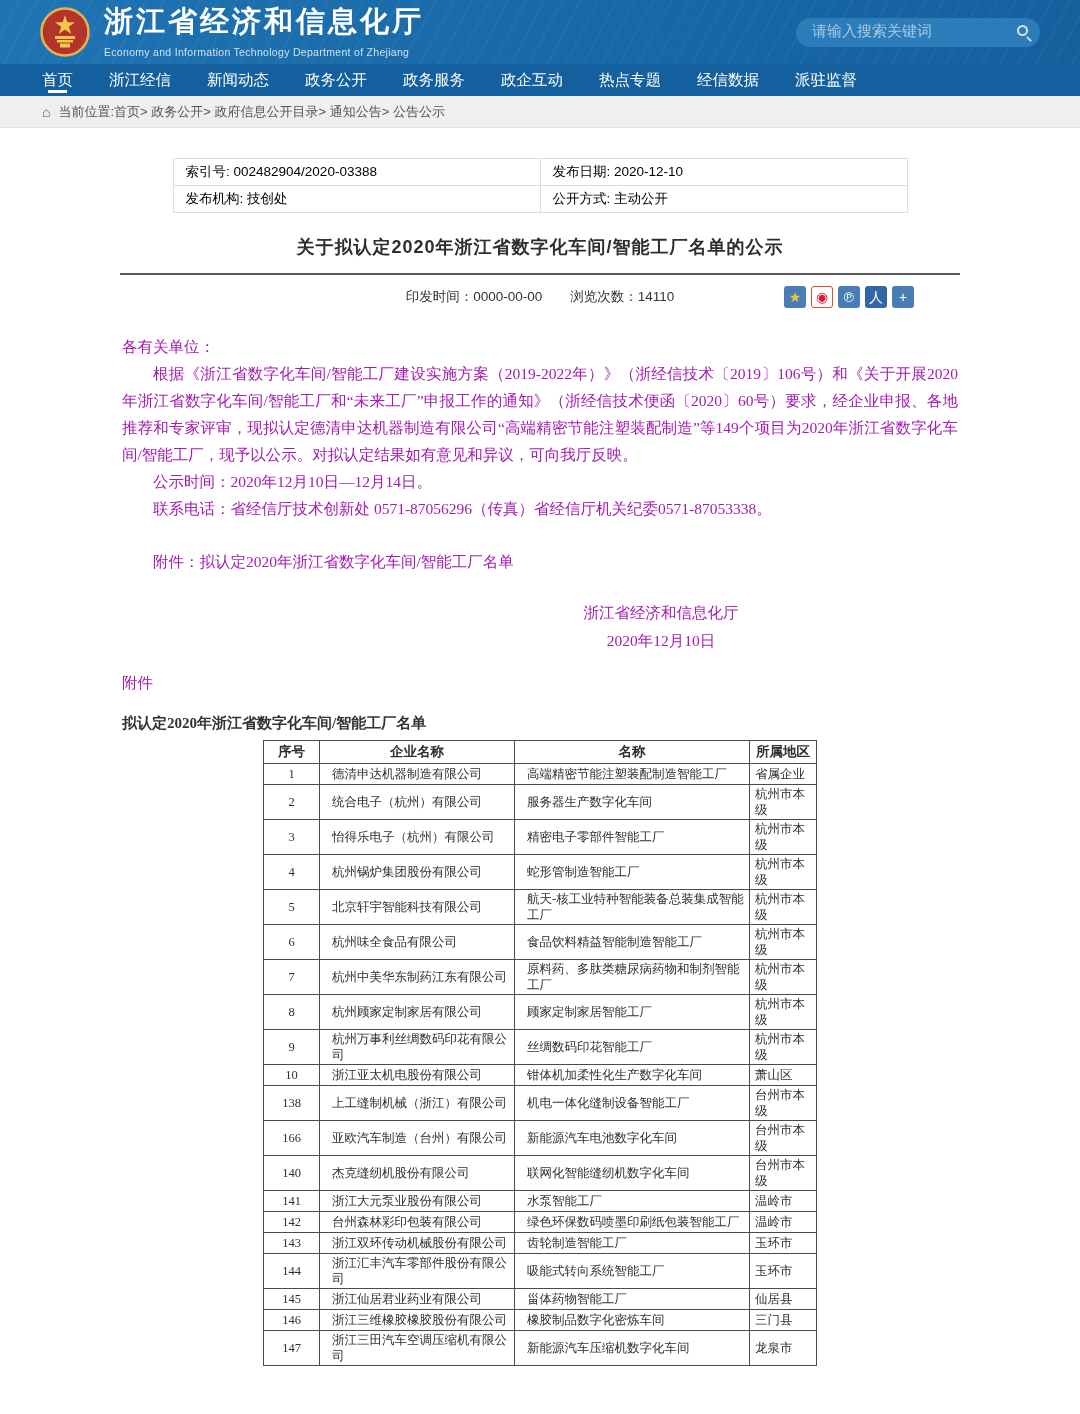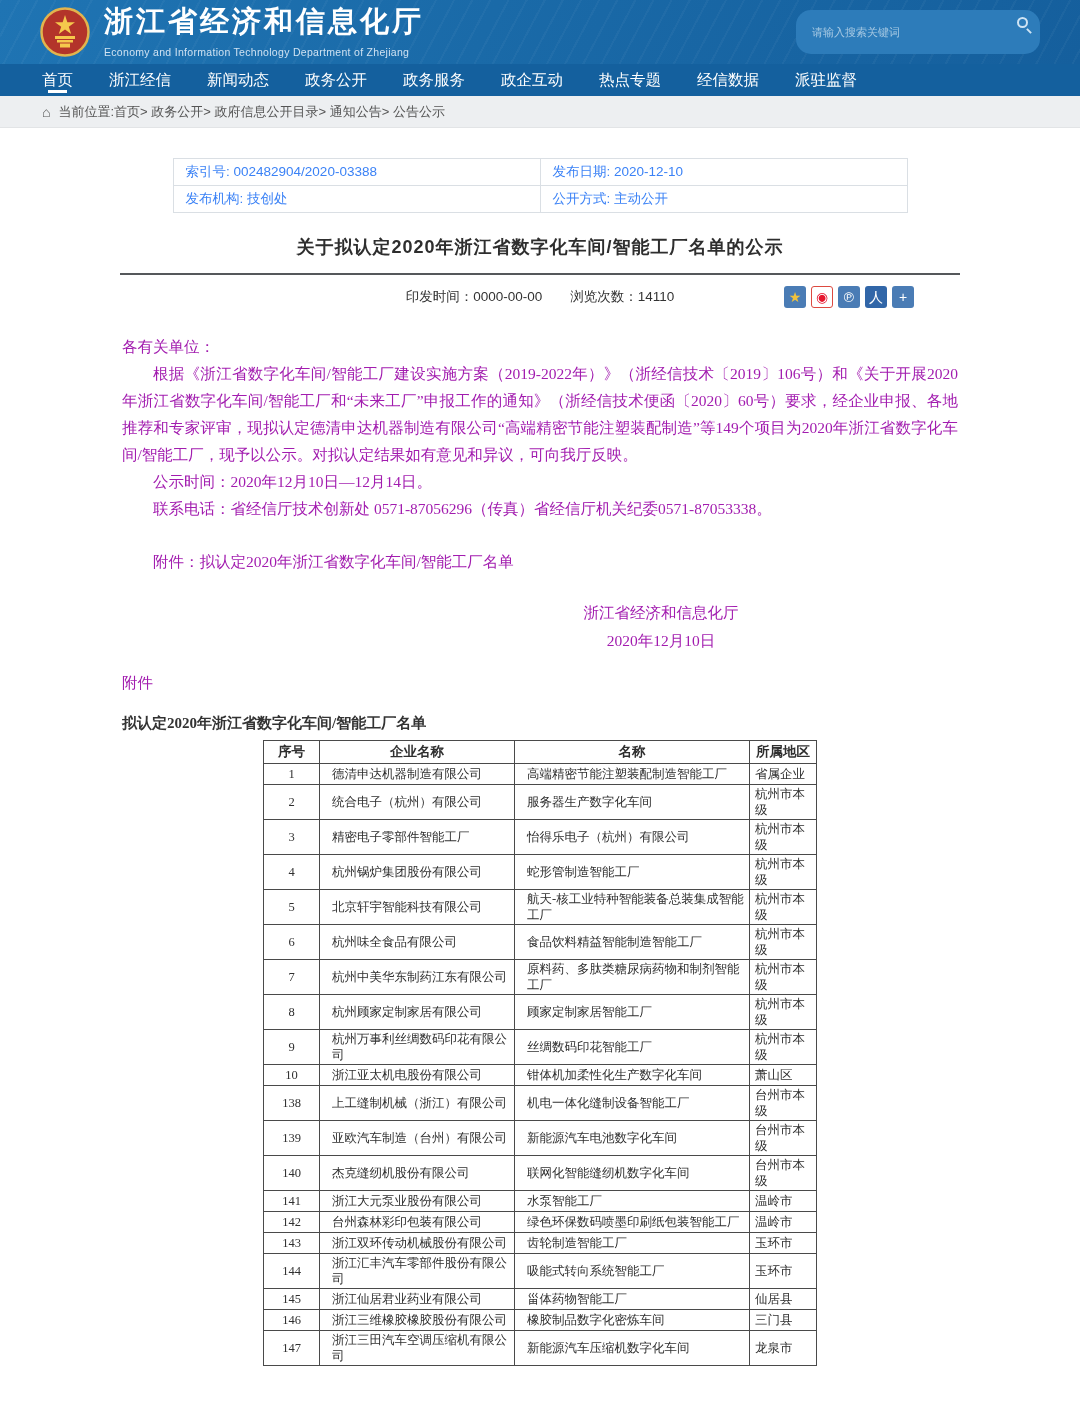--- a/index.html
+++ b/index.html
@@ -12,23 +12,23 @@
     background:
       repeating-linear-gradient(118deg, rgba(255,255,255,0.035) 0 2px, rgba(255,255,255,0) 2px 16px),
       linear-gradient(112deg,#1f74b3 0%,#1a6aa8 45%,#155f9d 100%);
   }
   .emblem { width:50px; height:50px; flex:0 0 auto; }
   .brand { margin-left:14px; }
   .brand-cn { color:#fff; font-size:29px; font-weight:bold; letter-spacing:3px; line-height:1.1; }
   .brand-en { color:#cfe2f2; font-size:10.5px; margin-top:8px; letter-spacing:0.3px; }
   .search-wrap { margin-left:auto; position:relative; }
   .search-input {
-    width:244px; height:44px; border:none; outline:none; border-radius:15px;
-    background:#2d7cba; color:#e4f0fa; font-size:11px; padding:0 36px 0 16px;
-    font-family:Liberation Sans, sans-serif;
+    width:244px; height:29px; border:none; outline:none; border-radius:15px;
+    background:#2d7cba; color:#e4f0fa; font-size:15px; padding:0 36px 0 16px;
+    font-family:Liberation Mono, monospace;
   }
   .search-input::placeholder { color:#a7c9e3; }
   .mag { position:absolute; right:12px; top:7px; width:11px; height:11px;
     border:2px solid #cfe4f4; border-radius:50%; }
   .mag::after { content:""; position:absolute; width:2px; height:6px; background:#cfe4f4;
     left:9px; top:9px; transform:rotate(-45deg); }
 
   
   .main-nav { height:32px; background:#14609e; display:flex; align-items:stretch; padding:0 0 0 42px; }
   .nav-item { position:relative; display:flex; align-items:center; color:#fff; font-size:15.5px;
@@ -38,21 +38,21 @@
   
   .breadcrumb { height:32px; background:#edeff1; display:flex; align-items:center; padding:0 42px;
     color:#555; font-size:13px; gap:8px; border-bottom:1px solid #e2e4e6; }
   .home-ico { font-size:14px; color:#555; }
 
   
   .content { padding:0 122px 60px; position:relative; }
 
   table.meta { width:735px; margin:30px auto 0; border-collapse:collapse; }
   table.meta td { border:1px solid #dadfe4; padding:4px 12px; height:25px;
-    font-size:13.5px; color:#3b82f6; width:50%; }
+    font-size:13.5px; color:#000000; width:50%; }
 
   .doc-title { text-align:center; font-size:18px; font-weight:bold; color:#2e2e2e;
     letter-spacing:1px; margin:22px 0 0; }
   .title-rule { border:none; border-top:2px solid #55585b; margin:14px -2px 0; }
 
   .print-row { position:relative; height:44px; display:flex; align-items:center; justify-content:center;
     gap:28px; font-size:13.5px; color:#333; }
   .share-icons { position:absolute; right:44px; top:50%; transform:translateY(-50%); display:flex; gap:5px; }
   .share-icon { width:22px; height:22px; border-radius:3px; display:flex; align-items:center;
     justify-content:center; font-size:14px; cursor:pointer; line-height:1; }
@@ -195,22 +195,22 @@
           <div class="t-cell c-region">省属企业</div>
         </div>
         <div class="t-row">
           <div class="t-cell c-no">2</div>
           <div class="t-cell c-company">统合电子（杭州）有限公司</div>
           <div class="t-cell c-name">服务器生产数字化车间</div>
           <div class="t-cell c-region">杭州市本级</div>
         </div>
         <div class="t-row">
           <div class="t-cell c-no">3</div>
+          <div class="t-cell c-company">怡得乐电子（杭州）有限公司</div>
           <div class="t-cell c-name">精密电子零部件智能工厂</div>
-          <div class="t-cell c-company">怡得乐电子（杭州）有限公司</div>
           <div class="t-cell c-region">杭州市本级</div>
         </div>
         <div class="t-row">
           <div class="t-cell c-no">4</div>
           <div class="t-cell c-company">杭州锅炉集团股份有限公司</div>
           <div class="t-cell c-name">蛇形管制造智能工厂</div>
           <div class="t-cell c-region">杭州市本级</div>
         </div>
         <div class="t-row">
           <div class="t-cell c-no">5</div>
@@ -248,21 +248,21 @@
           <div class="t-cell c-name">钳体机加柔性化生产数字化车间</div>
           <div class="t-cell c-region">萧山区</div>
         </div>
         <div class="t-row">
           <div class="t-cell c-no">138</div>
           <div class="t-cell c-company">上工缝制机械（浙江）有限公司</div>
           <div class="t-cell c-name">机电一体化缝制设备智能工厂</div>
           <div class="t-cell c-region">台州市本级</div>
         </div>
         <div class="t-row">
-          <div class="t-cell c-no">139</div>
+          <div class="t-cell c-no">166</div>
           <div class="t-cell c-company">亚欧汽车制造（台州）有限公司</div>
           <div class="t-cell c-name">新能源汽车电池数字化车间</div>
           <div class="t-cell c-region">台州市本级</div>
         </div>
         <div class="t-row">
           <div class="t-cell c-no">140</div>
           <div class="t-cell c-company">杰克缝纫机股份有限公司</div>
           <div class="t-cell c-name">联网化智能缝纫机数字化车间</div>
           <div class="t-cell c-region">台州市本级</div>
         </div>

